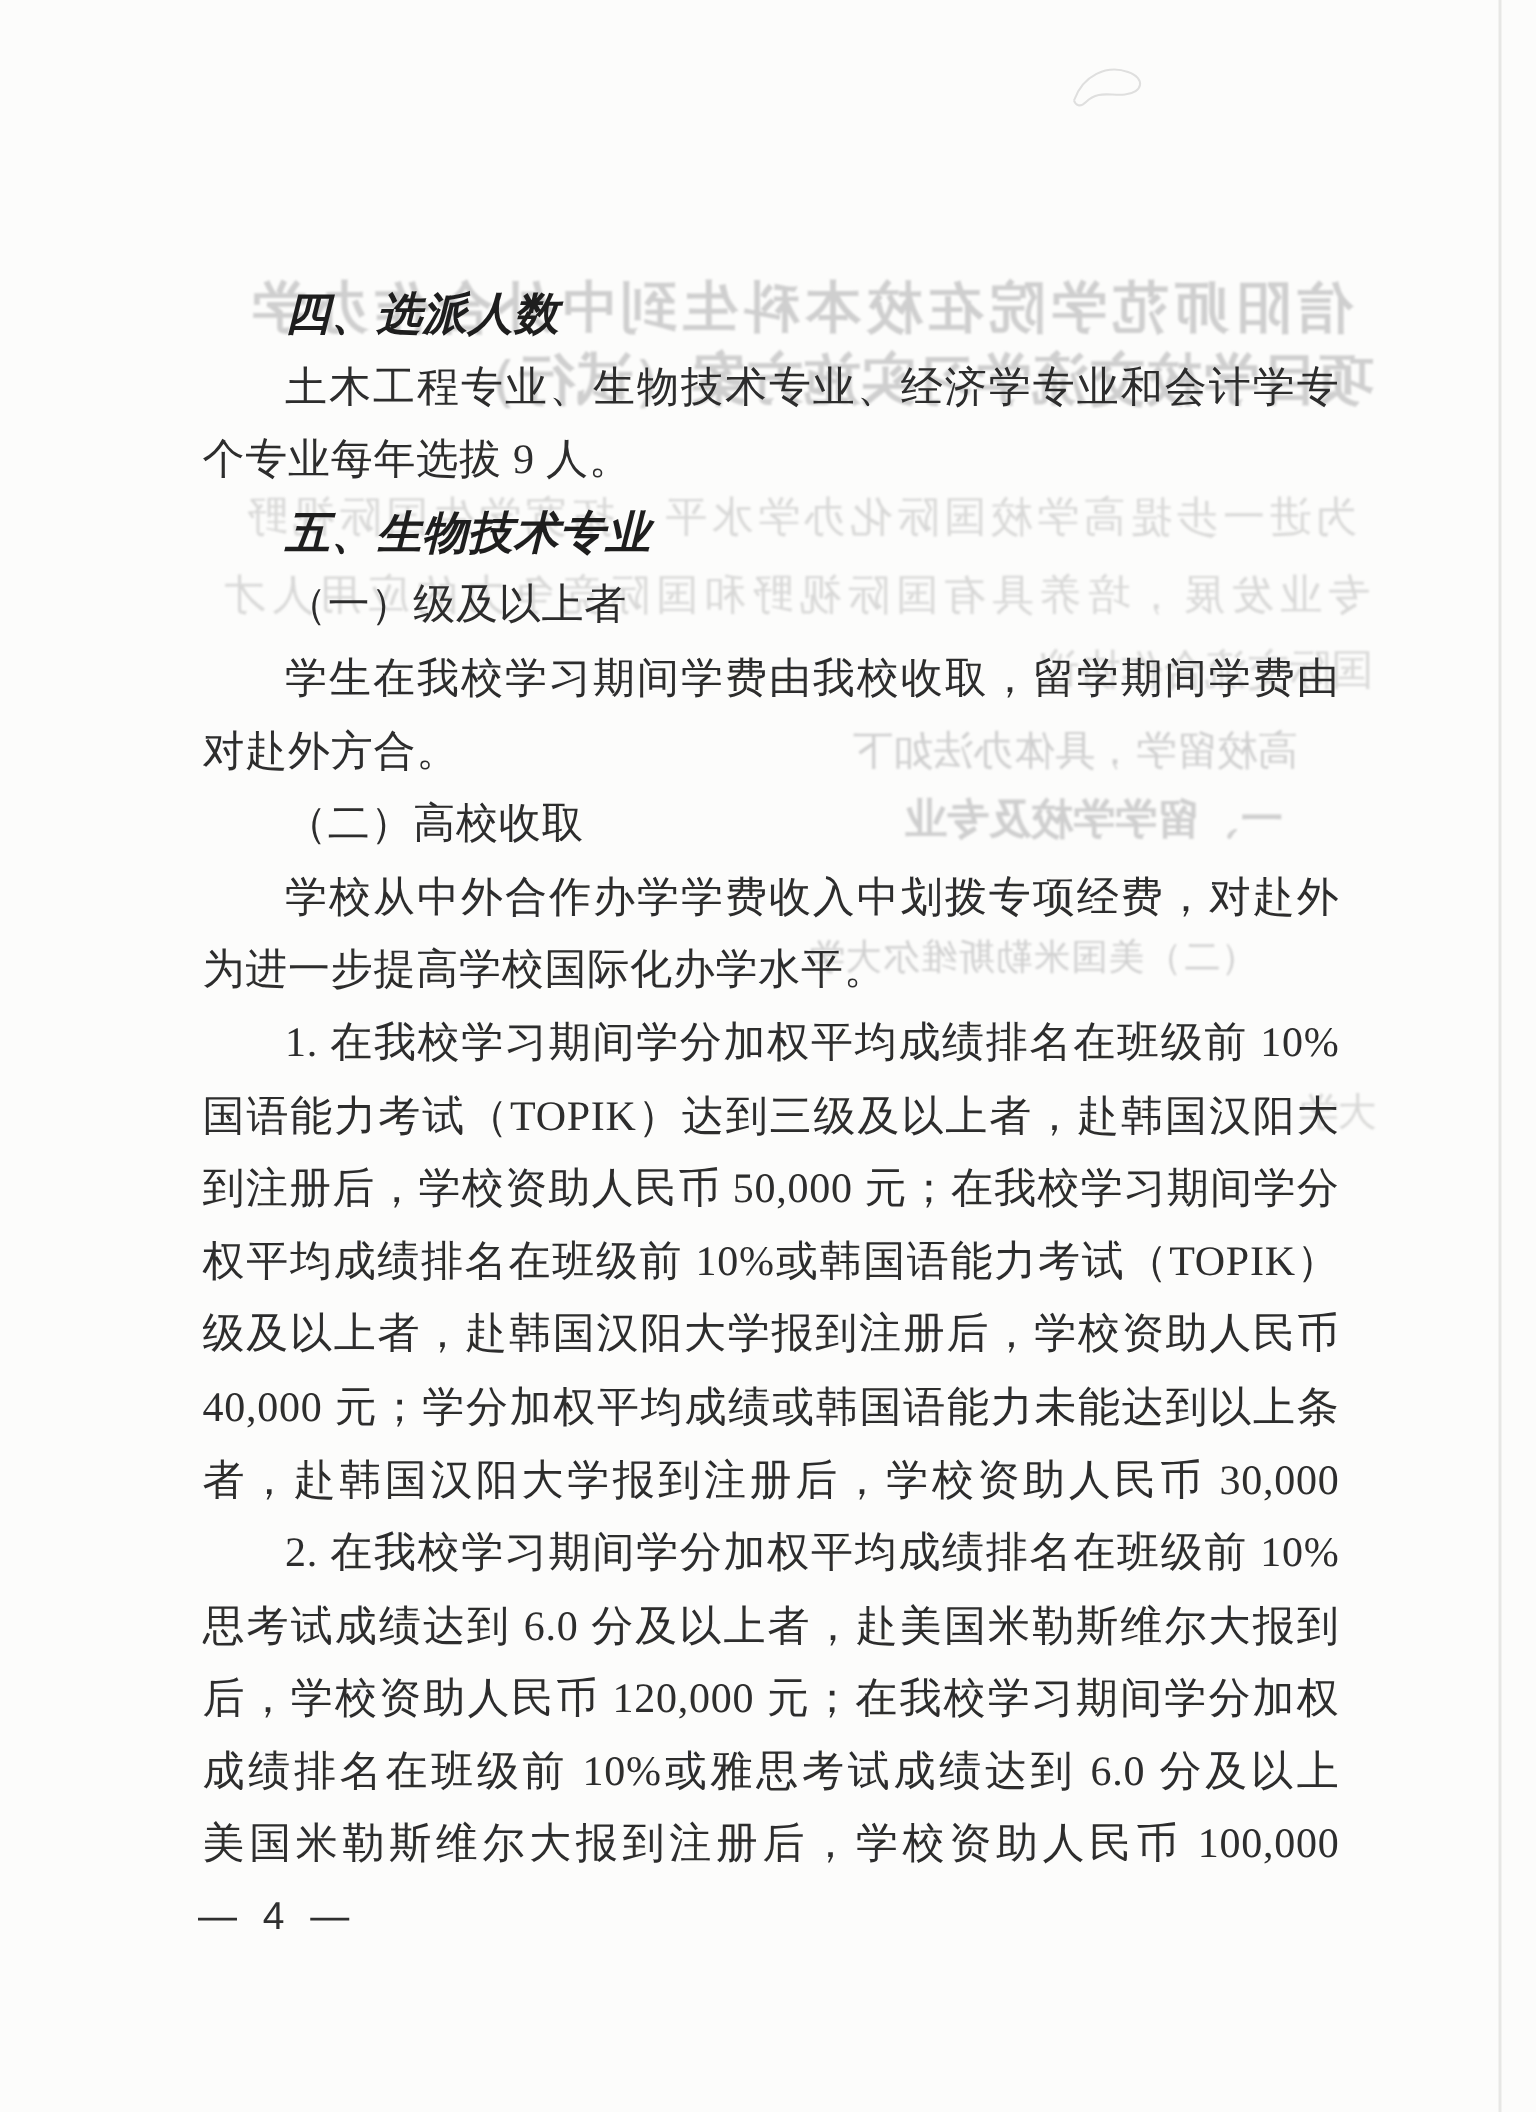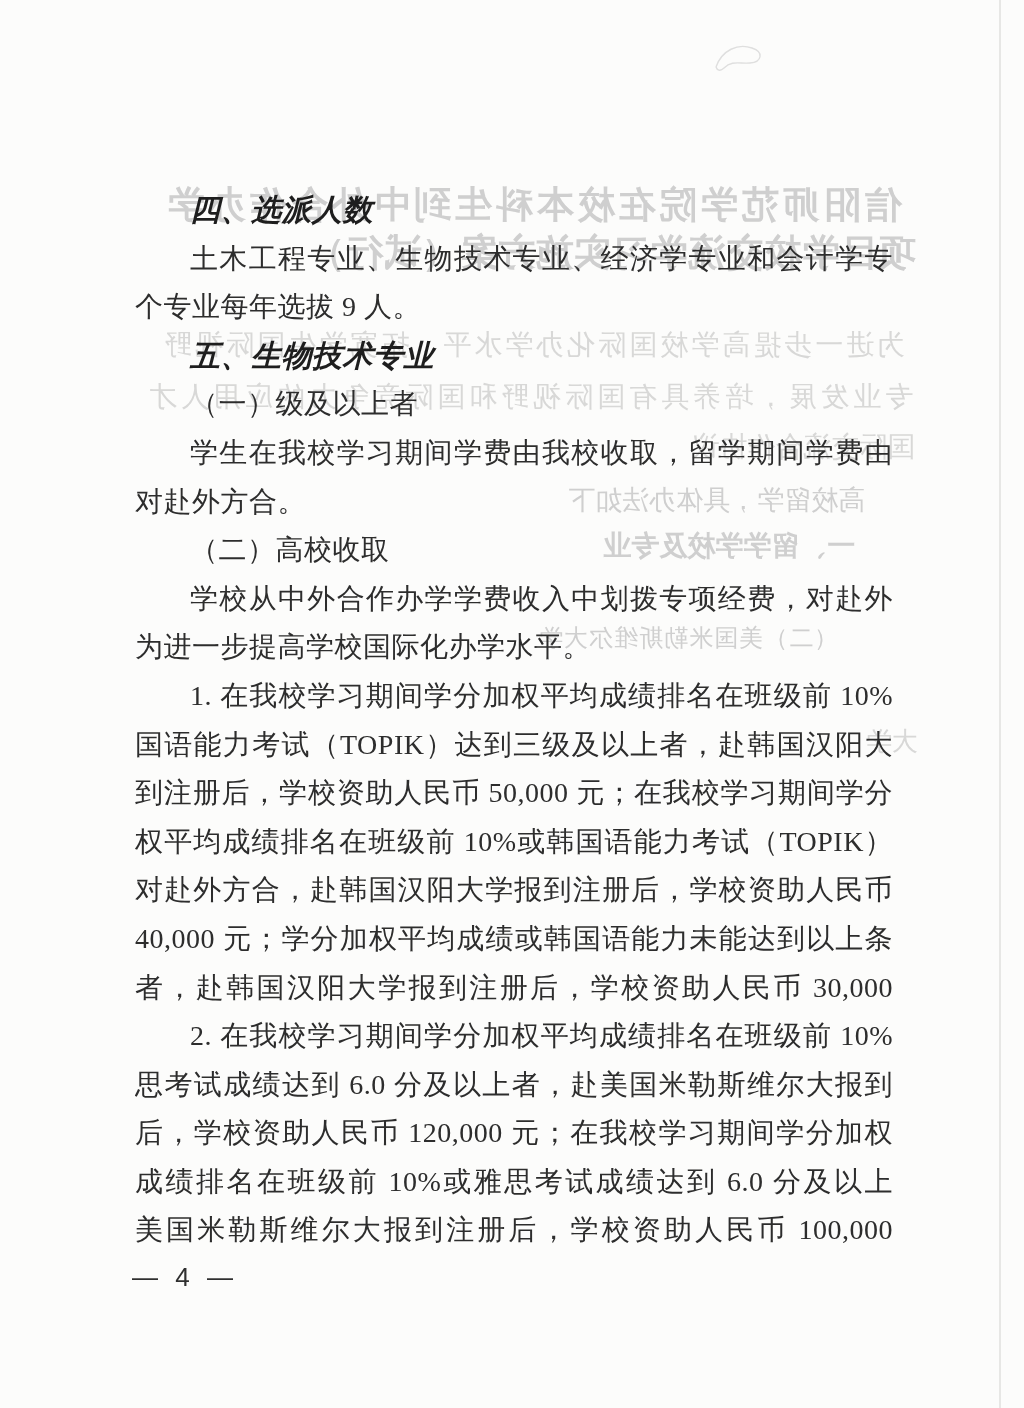--- a/index.html
+++ b/index.html
@@ -111,21 +111,21 @@
     <div class="ln ind">（一）级及以上者</div>
     <div class="ln ind fill">学生在我校学习期间学费由我校收取，留学期间学费由外方</div>
     <div class="ln">对赴外方合。</div>
     <div class="ln ind">（二）高校收取</div>
     <div class="ln ind fill">学校从中外合作办学学费收入中划拨专项经费，对赴外方合</div>
     <div class="ln">为进一步提高学校国际化办学水平。</div>
     <div class="ln ind fill">1. 在我校学习期间学分加权平均成绩排名在班级前 10%且韩</div>
     <div class="ln fill">国语能力考试（TOPIK）达到三级及以上者，赴韩国汉阳大学报</div>
     <div class="ln fill">到注册后，学校资助人民币 50,000 元；在我校学习期间学分加</div>
     <div class="ln fill">权平均成绩排名在班级前 10%或韩国语能力考试（TOPIK）达到三</div>
-    <div class="ln fill">对赴外方合，赴韩国汉阳大学报到注册后，学校资助人民币</div>
+    <div class="ln fill">级及以上者，赴韩国汉阳大学报到注册后，学校资助人民币</div>
     <div class="ln fill">40,000 元；学分加权平均成绩或韩国语能力未能达到以上条件</div>
     <div class="ln fill">者，赴韩国汉阳大学报到注册后，学校资助人民币 30,000 元。</div>
     <div class="ln ind fill">2. 在我校学习期间学分加权平均成绩排名在班级前 10%且雅</div>
     <div class="ln fill">思考试成绩达到 6.0 分及以上者，赴美国米勒斯维尔大报到注册</div>
     <div class="ln fill">后，学校资助人民币 120,000 元；在我校学习期间学分加权平均</div>
     <div class="ln fill">成绩排名在班级前 10%或雅思考试成绩达到 6.0 分及以上者，赴</div>
     <div class="ln fill">美国米勒斯维尔大报到注册后，学校资助人民币 100,000 元；学</div>
   </div>
 
   <div class="pagenum">— 4 —</div>

